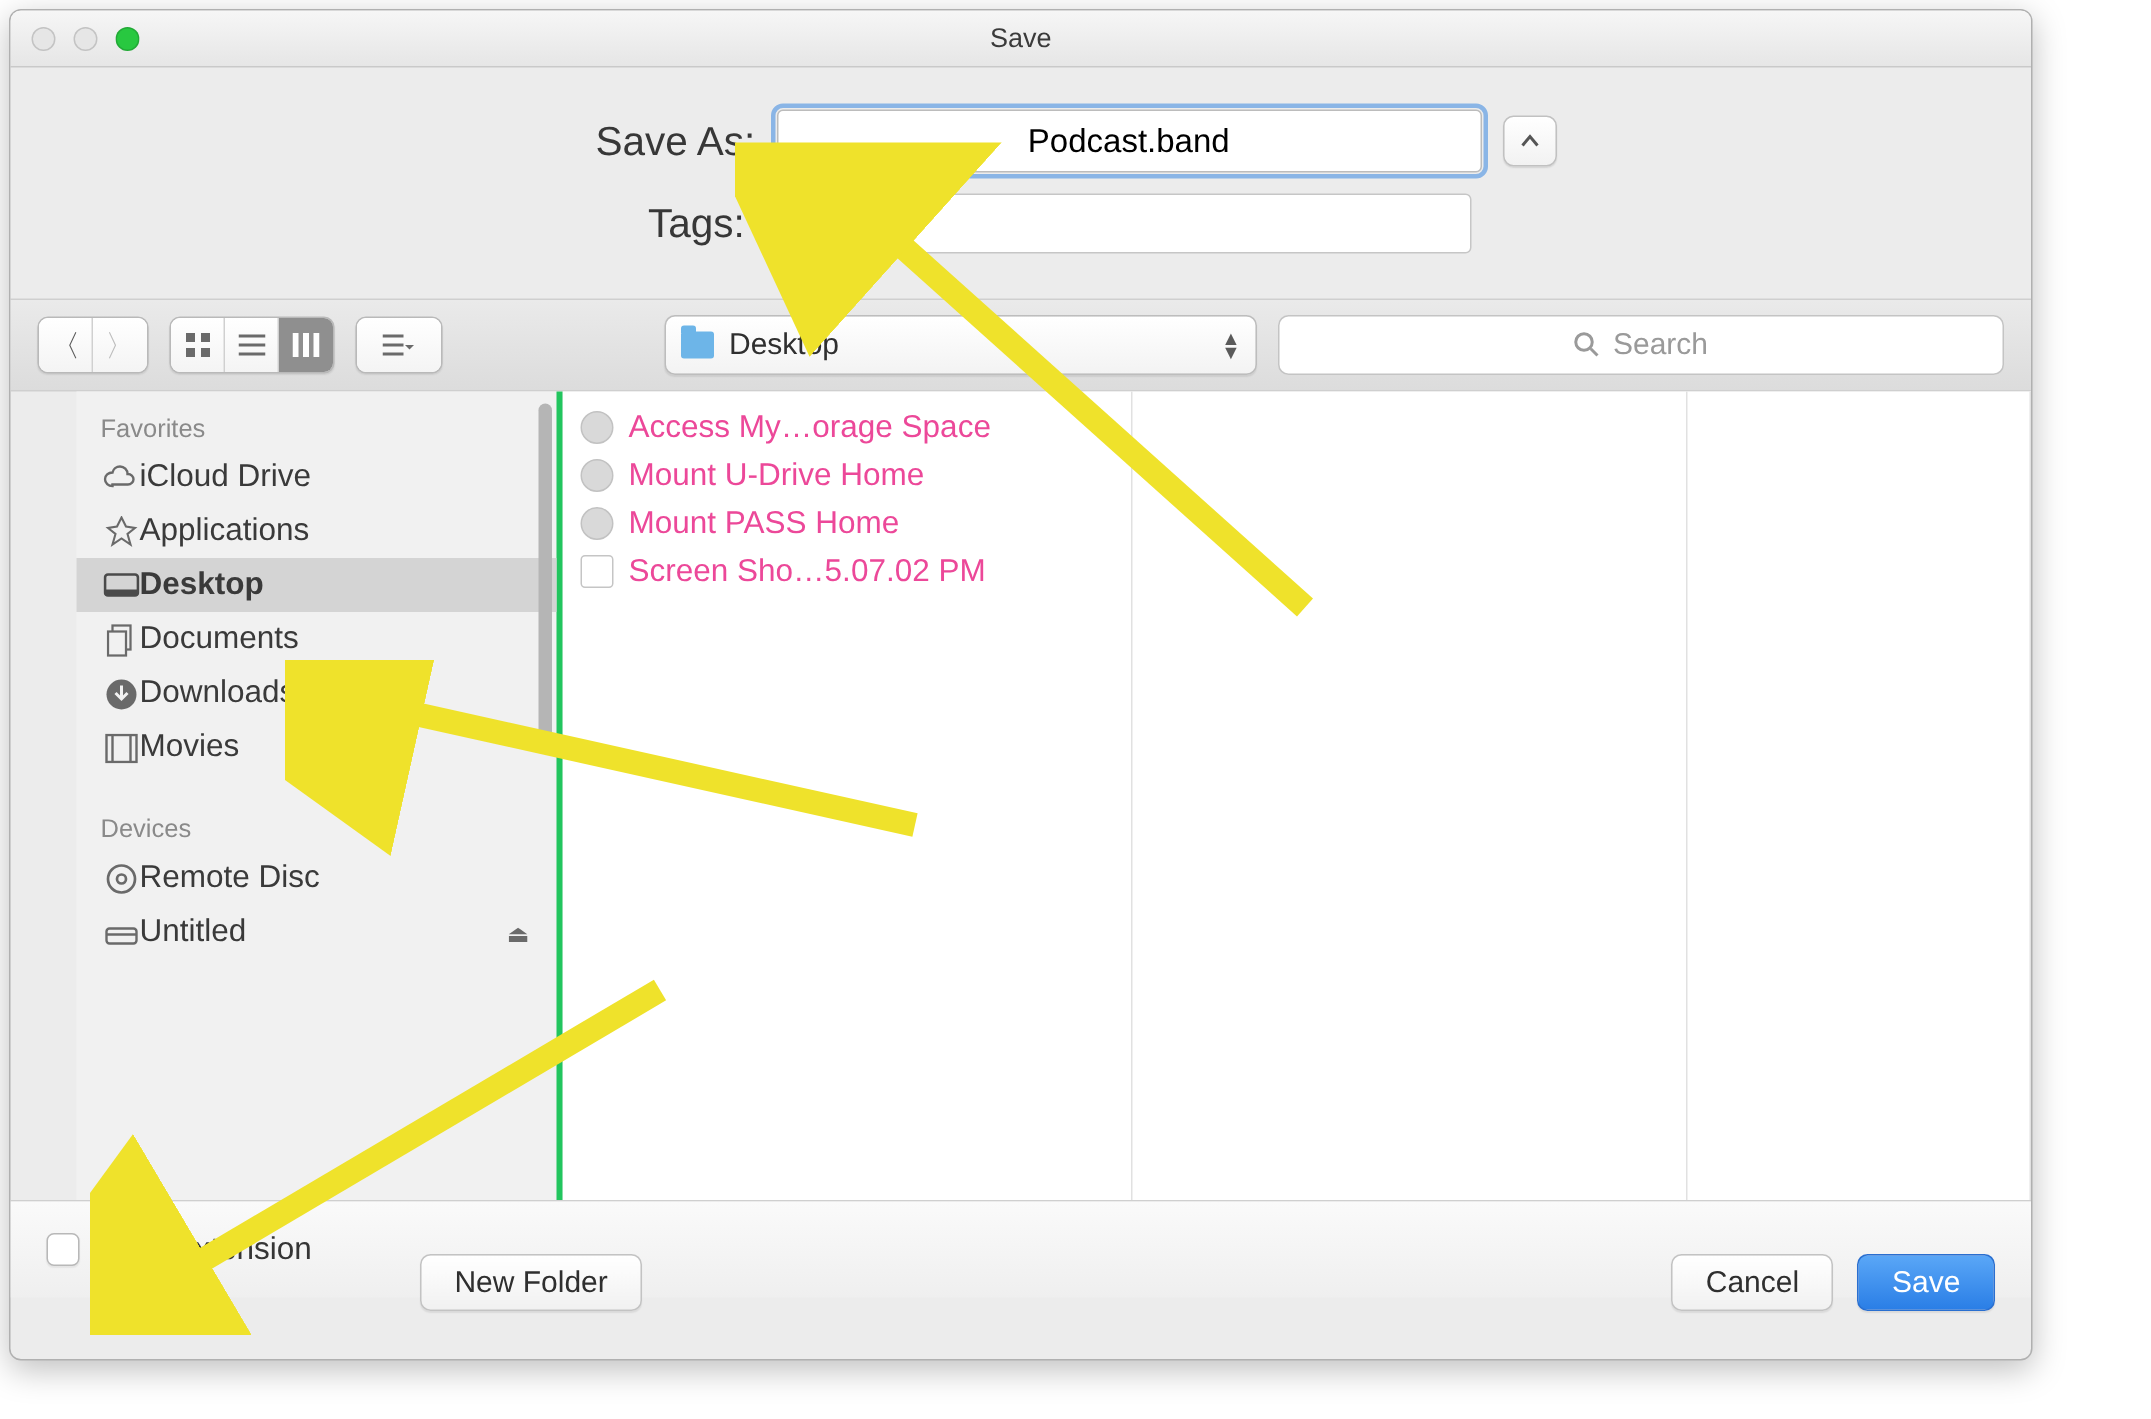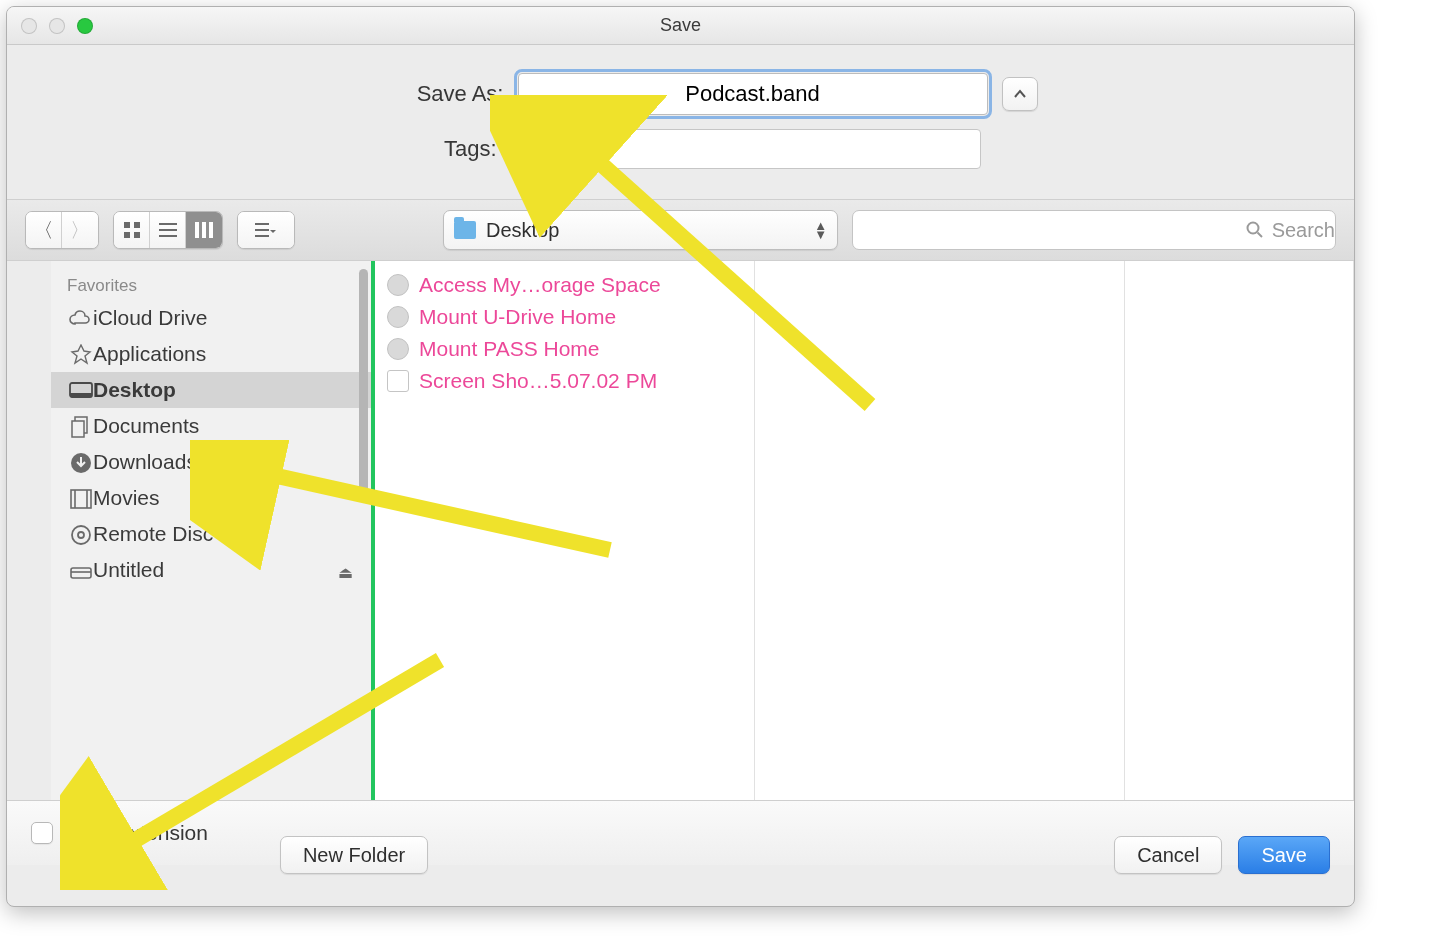--- a/index.html
+++ b/index.html
@@ -29,21 +29,21 @@
   align-items: center;
   position: relative;
 }
 .traffic { display:flex; gap:12px; padding-left:14px; }
 .tl { width:16px; height:16px; border-radius:50%; border:1px solid rgba(0,0,0,.15); }
 .tl.close{background:#e6e6e6;} .tl.min{background:#e6e6e6;} .tl.max{background:#28c840;}
 .title { position:absolute; left:0; right:0; text-align:center; font-size:18px; color:#3b3b3b; }
 
 .header-form { padding: 28px 0 16px 0; background:#ececec; }
 .row{display:flex;align-items:center;justify-content:center;gap:14px;margin-bottom:14px;}
-.lbl{font-size:22px;color:#373737;text-align:right;width:180px;}
+.lbl{font-size:27px;color:#373737;text-align:right;width:180px;}
 .saveas-wrap{position:relative;display:flex;align-items:center;gap:14px;}
 .saveas-input{
   width:470px;height:42px;font-size:22px;padding:4px 10px;
   border:1px solid #bcbcbc;border-radius:4px;background:#fff;
   outline:3px solid #8ab5e6;outline-offset:1px;text-align:center;
 }
 .exp-btn{
   width:36px;height:34px;border:1px solid #c1c1c1;border-radius:7px;
   background:linear-gradient(#fff,#f2f2f2);display:flex;align-items:center;justify-content:center;
   box-shadow:0 1px 1px rgba(0,0,0,.1);
@@ -65,21 +65,21 @@
   flex:0 0 auto;min-width:395px;height:40px;border:1px solid #bdbdbd;border-radius:7px;
   background:linear-gradient(#fff,#f3f3f3);display:flex;align-items:center;padding:0 10px;gap:10px;
   box-shadow:0 1px 1px rgba(0,0,0,.08);
 }
 .folder-icon{width:22px;height:18px;background:#6db5e8;border-radius:2px;position:relative;}
 .folder-icon:before{content:"";position:absolute;top:-4px;left:0;width:10px;height:5px;background:#6db5e8;border-radius:2px 2px 0 0;}
 .loc-label{font-size:20px;color:#2f2f2f;flex:1;}
 .updown{font-size:13px;color:#5a5a5a;line-height:9px;display:flex;flex-direction:column;}
 .search{
   flex:1;min-width:420px;height:40px;border:1px solid #c4c4c4;border-radius:7px;
-  background:#fff;display:flex;align-items:center;justify-content:flex-end;gap:8px;color:#9a9a9a;font-size:20px;
+  background:#fff;display:flex;align-items:center;justify-content:center;gap:8px;color:#9a9a9a;font-size:20px;
 }
 
 .body{display:flex;height:540px;border-bottom:1px solid #cfcfcf;}
 .sidebar{width:324px;background:#f1f1f1;border-right:4px solid #22c55e;position:relative;padding-top:6px;margin-left:44px;}
 .sb-track{position:absolute;right:3px;top:8px;width:9px;height:230px;background:#b5b5b5;border-radius:5px;}
 .sb-head{font-size:17px;color:#8a8a8a;padding:9px 16px 4px;}
 .sb-item{display:flex;align-items:flex-end;padding:6px 18px;font-size:21px;color:#3a3a3a;cursor:default;}
 .sb-item.sel{background:#d4d4d4;font-weight:600;}
 .sb-ico{width:24px;height:22px;display:flex;align-items:center;justify-content:center;color:#6a6a6a;}
 .eject{margin-left:auto;font-size:16px;color:#6a6a6a;}
@@ -255,20 +255,21 @@
         <span class="sb-ico">
             <svg width="22" height="20" viewBox="0 0 22 20">
               <rect x="1" y="1" width="20" height="18" fill="none" stroke="#6a6a6a" stroke-width="1.6"></rect>
               <line x1="5" y1="1" x2="5" y2="19" stroke="#6a6a6a" stroke-width="1.6"></line>
               <line x1="17" y1="1" x2="17" y2="19" stroke="#6a6a6a" stroke-width="1.6"></line>
             </svg>
           </span>
         <span>Movies</span>
       </div>
 
+      <div class="sb-head" style="margin-top:18px">Devices</div>
       <div class="sb-item">
         <span class="sb-ico">
             <svg width="22" height="22" viewBox="0 0 22 22">
               <circle cx="11" cy="11" r="9" fill="none" stroke="#6a6a6a" stroke-width="1.8"></circle>
               <circle cx="11" cy="11" r="3" fill="none" stroke="#6a6a6a" stroke-width="1.8"></circle>
             </svg>
           </span>
         <span>Remote Disc</span>
       </div>
       <div class="sb-item">

